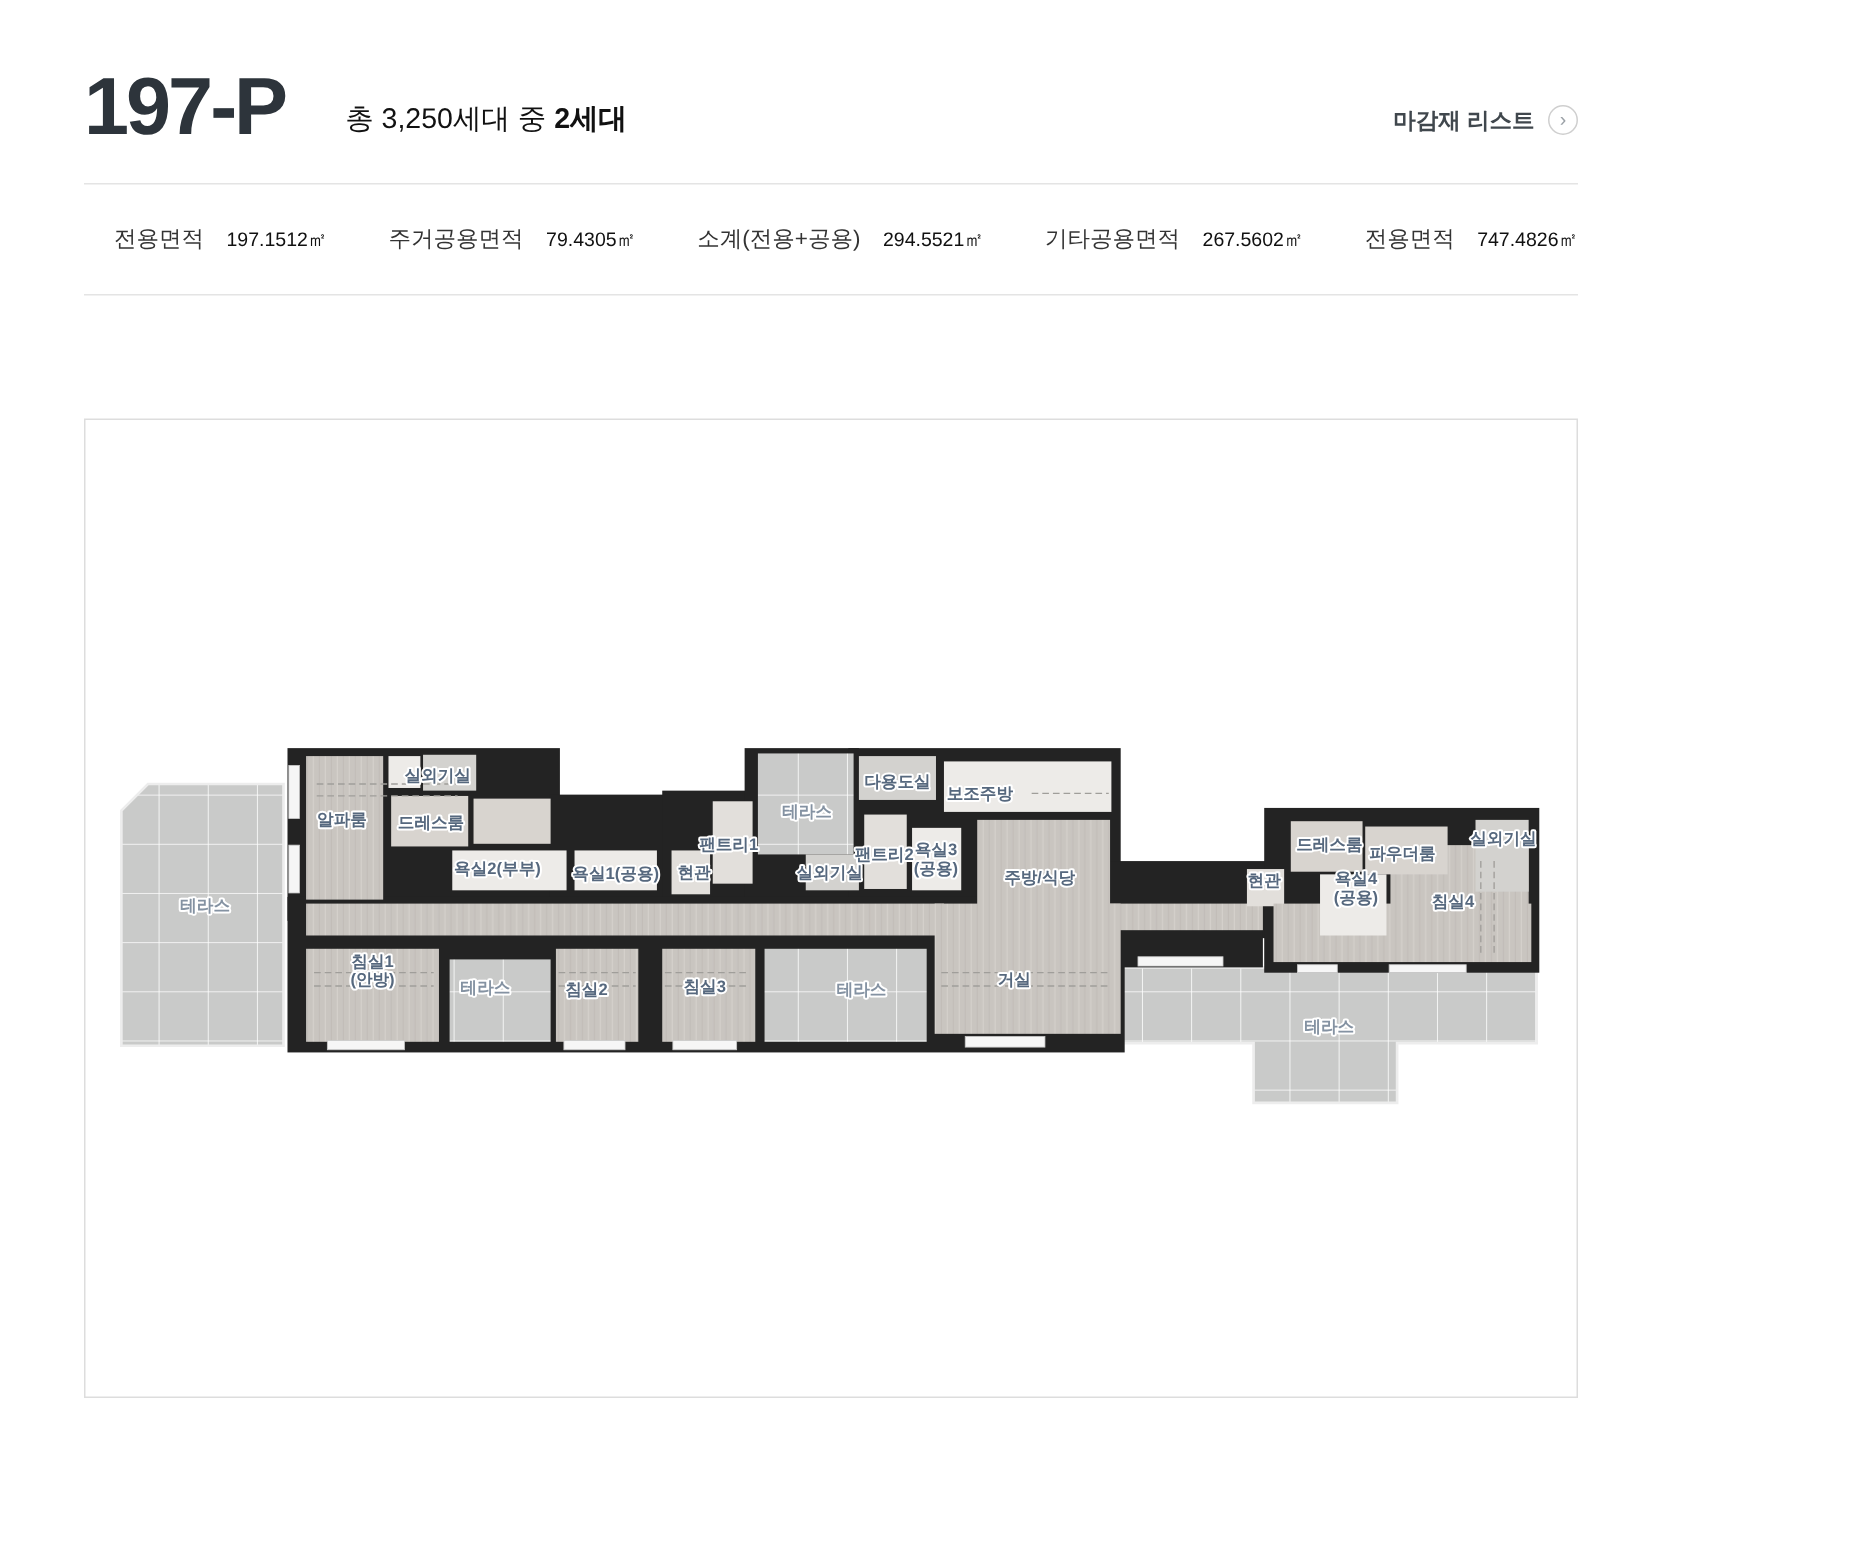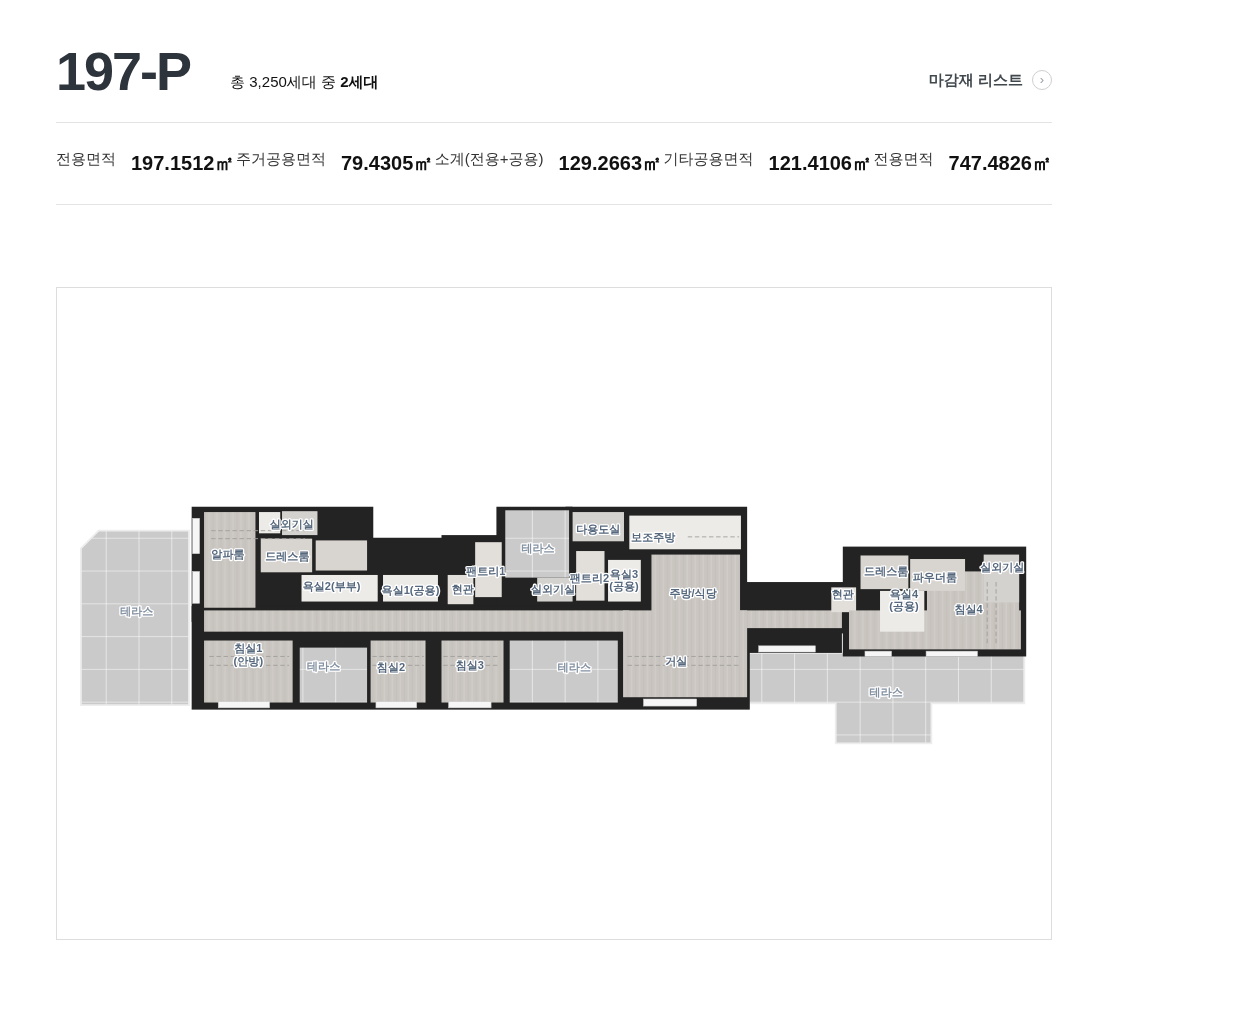--- a/index.html
+++ b/index.html
@@ -1,32 +1,32 @@
 <!DOCTYPE html>
 <html><head>
 <meta charset="utf-8">
 <style>
   html,body{margin:0;padding:0;}
   body{width:1236px;height:1033px;background:#ffffff;font-family:"Liberation Sans","DejaVu Sans",sans-serif;color:#222;}
   .page{position:relative;width:1108px;height:1033px;overflow:hidden;background:#fff;}
   header{display:flex;align-items:flex-end;padding:24px 56px 0 56px;height:98px;box-sizing:border-box;}
   h1.unit-title{margin:0;font-size:54px;line-height:1;font-weight:700;color:#2d343b;letter-spacing:-2px;}
-  .subtitle{margin:0 0 6px 40px;font-size:15px;color:#111;text-align:center;}
+  .subtitle{margin:0 0 6px 40px;font-size:19px;color:#111;text-align:center;}
   .subtitle b{font-weight:700;}
   .finish-link{margin-left:auto;display:flex;align-items:center;gap:9px;margin-bottom:8px;
     font-size:15px;font-weight:700;color:#40474d;text-decoration:none;cursor:pointer;}
   .chev{width:20px;height:20px;border:1px solid #cfcfcf;border-radius:50%;display:flex;align-items:center;
     justify-content:center;color:#9aa0a6;font-size:13px;font-weight:400;line-height:1;padding-bottom:1px;box-sizing:border-box;}
   .divider{margin:0 56px;border-top:1px solid #e4e4e4;height:0;}
   .divider.top{margin-top:24px;}
   ul.stats{list-style:none;display:flex;justify-content:space-between;align-items:center;
     margin:0 56px;padding:27px 0;}
-  ul.stats li{display:flex;align-items:flex-start;gap:15px;}
+  ul.stats li{display:flex;align-items:flex-end;gap:15px;margin-left:20px;}
   .stat-label{font-size:15px;color:#333;}
-  .stat-value{font-size:20px;font-weight:700;color:#111;}
+  .stat-value{font-size:13px;font-weight:400;color:#111;}
   .plan-box{margin:82px 56px 0 56px;height:653px;border:1px solid #dddddd;box-sizing:border-box;background:#fff;}
   .plan-box svg{width:100%;height:100%;display:block;}
 </style>
 </head>
 <body>
 
 <div class="page">
 
   <header>
     <h1 class="unit-title">197-P</h1>
@@ -43,25 +43,25 @@
     <li>
       <span class="stat-label">전용면적</span>
       <span class="stat-value">197.1512㎡</span>
     </li>
     <li>
       <span class="stat-label">주거공용면적</span>
       <span class="stat-value">79.4305㎡</span>
     </li>
     <li>
       <span class="stat-label">소계(전용+공용)</span>
-      <span class="stat-value">129.2663㎡</span>
+      <span class="stat-value">294.5521㎡</span>
     </li>
     <li>
       <span class="stat-label">기타공용면적</span>
-      <span class="stat-value">121.4106㎡</span>
+      <span class="stat-value">267.5602㎡</span>
     </li>
     <li>
       <span class="stat-label">전용면적</span>
       <span class="stat-value">747.4826㎡</span>
     </li>
   </ul>
 
   <div class="divider"></div>
 
   <div class="plan-box">

